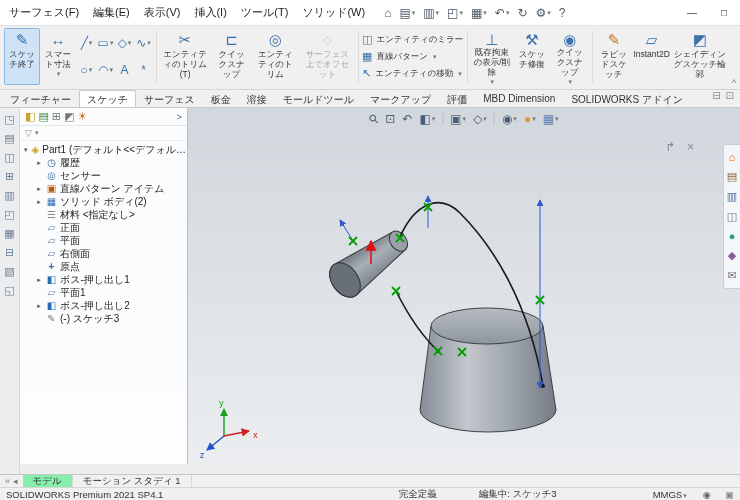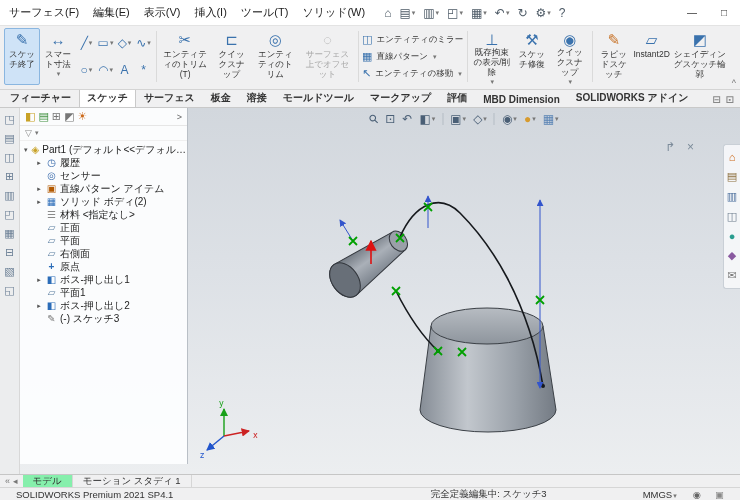--- a/index.html
+++ b/index.html
@@ -31,22 +31,22 @@
   .rgrid { display:grid; grid-template-columns:repeat(4,19px); grid-template-rows:repeat(2,27px);
     align-content:center; margin:0 1px; }
   .rcell { display:flex; align-items:center; justify-content:center; color:#3a72ad; font-size:12px; }
   .rsep { width:1px; background:#dadada; margin:3px 2px; }
   .rrows { display:flex; flex-direction:column; justify-content:center; gap:4px; margin:0 2px; }
   .rrow { display:flex; align-items:center; gap:4px; font-size:8.5px; color:#333; white-space:nowrap; }
   .rrow .ric { font-size:11px; color:#3a72ad; }
   .ribbon-collapse { position:absolute; right:4px; bottom:1px; color:#777; font-size:9px; }
 
   
-  .tabbar { height:18px; background:#f0f0f1; display:flex; align-items:flex-end;
-    padding:0 2px; border-bottom:1px solid #c9c9c9; font-size:10px; color:#333;font-weight:bold; }
+  .tabbar { height:18px; background:#f0f0f1; display:flex; 
+    padding:0 2px; border-bottom:1px solid #c9c9c9; font-size:10px; color:#333; }
   .tab { padding:2px 7px 2px; white-space:nowrap; border:1px solid transparent; border-bottom:none; }
   .tab.active { background:#fff; border-color:#c9c9c9; border-radius:2px 2px 0 0; }
   .tabbar-right { margin-left:auto; display:flex; gap:5px; color:#888; font-size:10px; padding:0 4px 2px; }
 
   
   .main { height:366px; display:flex; position:relative;
     background:linear-gradient(180deg,#d2d7dd 0%,#dde1e6 45%,#eceef0 100%); }
   .sidestrip { width:20px; background:#ecedee; border-right:1px solid #d8d8d8; display:flex;
     flex-direction:column; align-items:center; padding-top:5px; gap:6px; color:#6b7f95; font-size:11px; }
   .tree { width:168px; background:rgba(252,253,254,.96); border-right:1px solid #b9bfc6;
@@ -76,21 +76,21 @@
     display:flex; flex-direction:column; align-items:center; gap:7px; padding:6px 0; font-size:11px; }
   svg text { font-family:"DejaVu Sans",sans-serif; }
 
   
   .doctabs { height:13px; background:#f0f0f1; border-top:1px solid #c6c6c6;
     display:flex; align-items:stretch; font-size:9.5px; color:#333; }
   .dtnav { display:flex; align-items:center; gap:3px; padding:0 5px; color:#777; font-size:9px; }
   .dtab { padding:0 10px; display:flex; align-items:center; border-right:1px solid #d6d6d6; white-space:nowrap; }
   .dtab.active { background:#86efac; }
   .statusbar { height:13px; background:#f0f0f1; border-top:1px solid #d6d6d6;
-    display:flex; align-items:center; font-size:9.5px; color:#333; padding:0 16px; white-space:nowrap; }
+    display:flex; align-items:center; font-size:9.5px; color:#333; padding:0 6px; white-space:nowrap; }
 </style>
 </head>
 <body>
 
 <div class="titlebar">
   <span class="menu">サーフェス(F)</span>
   <span class="menu">編集(E)</span>
   <span class="menu">表示(V)</span>
   <span class="menu">挿入(I)</span>
   <span class="menu">ツール(T)</span>
@@ -501,20 +501,20 @@
   <span class="dtnav">
     <span>«</span>
     <span>◂</span>
   </span>
   <span class="dtab active">モデル</span>
   <span class="dtab">モーション スタディ 1</span>
 </div>
 
 <div class="statusbar">
   <span style="flex:1">SOLIDWORKS Premium 2021 SP4.1</span>
-  <span style="">完全定義</span>
+  <span style="margin-right:42px">完全定義</span>
   <span style="margin-right:96px">編集中: スケッチ3</span>
   <span>
     <span>MMGS</span><span class="dd">▾</span>
   </span>
   <span style="margin-left:16px;color:#666">◉</span>
   <span style="margin-left:14px;color:#888">▣</span>
 </div>
 
 </body></html>

